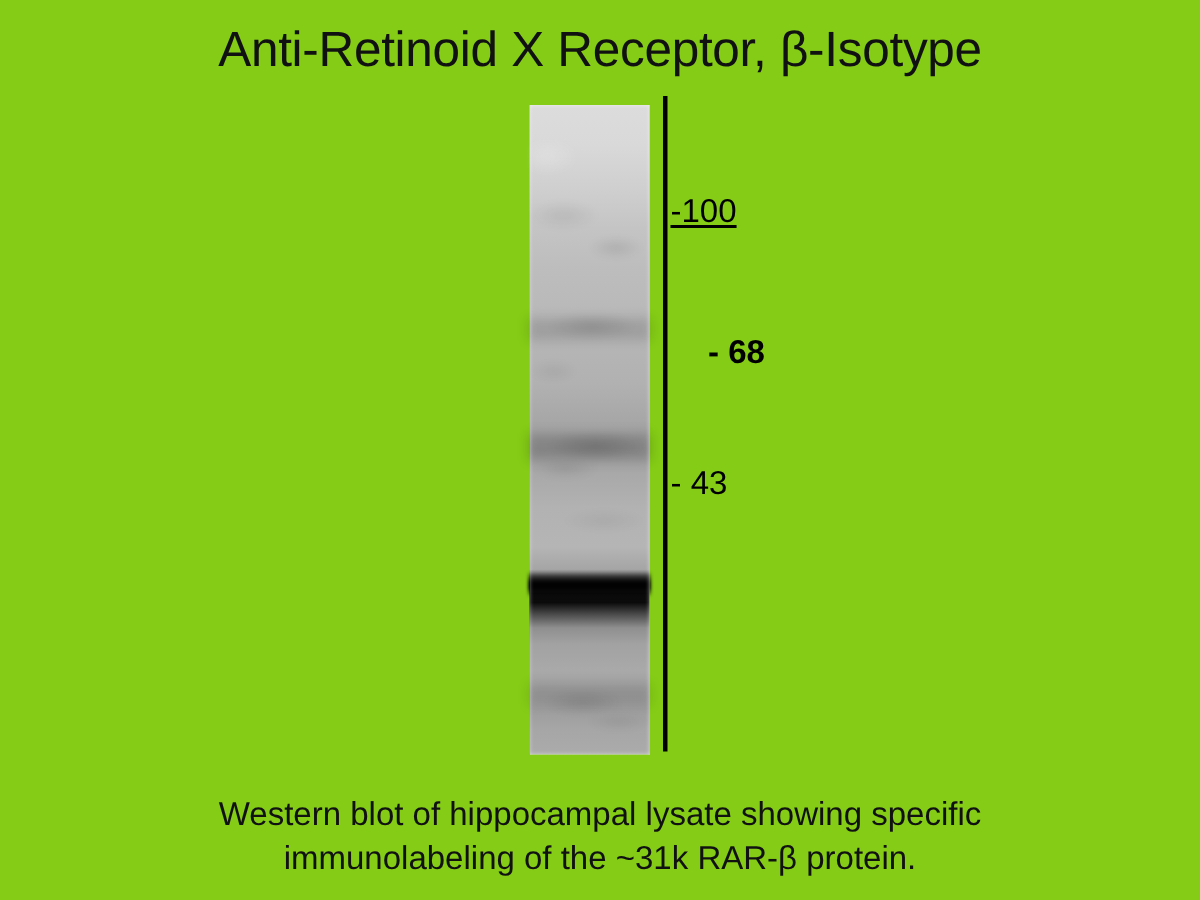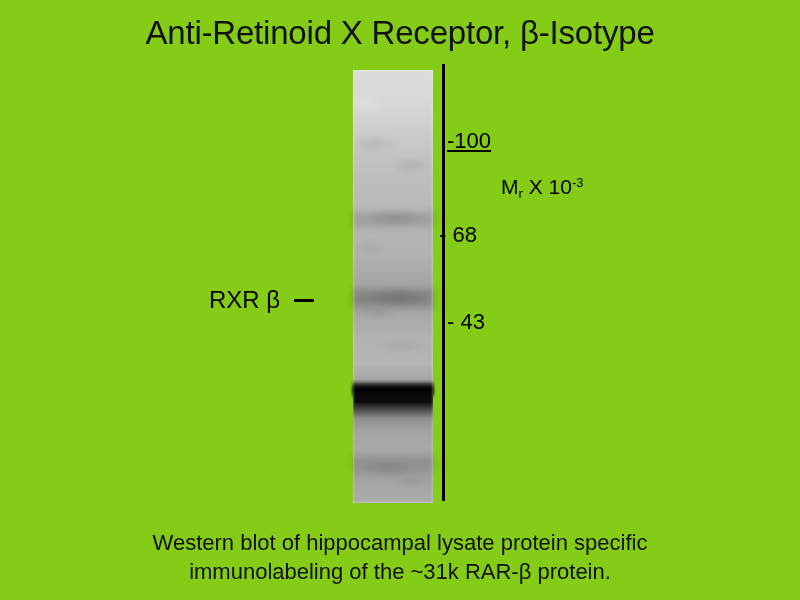--- a/index.html
+++ b/index.html
@@ -141,21 +141,21 @@
     background: #000000;
   }
   .marker-label {
     position: absolute;
     font-size: 22px;
     line-height: 22px;
     color: #000000;
     white-space: nowrap;
   }
   .marker-100 { left: 447px; top: 130px; text-decoration: underline; }
-  .marker-68  { left: 439px; top: 224px; }
+  .marker-68  { left: 472px; top: 224px; font-weight: bold; }
   .marker-43  { left: 447px; top: 311px; }
 
   
   .mr-label {
     position: absolute;
     left: 501px;
     top: 172px;
     font-size: 21px;
     line-height: 21px;
     white-space: nowrap;
@@ -218,22 +218,20 @@
     <div class="faint-band b3"></div>
     <div class="lane-edge"></div>
   </div>
 
   <div class="marker-axis"></div>
 
   <div class="marker-label marker-100">-100</div>
   <div class="marker-label marker-68">- 68</div>
   <div class="marker-label marker-43">- 43</div>
 
-  <div class="mr-label"><span>M</span><sub>r</sub><span> X 10</span><sup>-3</sup></div>
-
-  <div class="rxr-label"><span>RXR β</span><span class="rxr-dash"></span></div>
+
 
   <div class="figure-caption">
-    <span class="caption-line">Western blot of hippocampal lysate protein specific</span>
+    <span class="caption-line">Western blot of hippocampal lysate showing specific</span>
     <span class="caption-line">immunolabeling of the ~31k RAR-β protein.</span>
   </div>
 
 </div>
 
 </body></html>

